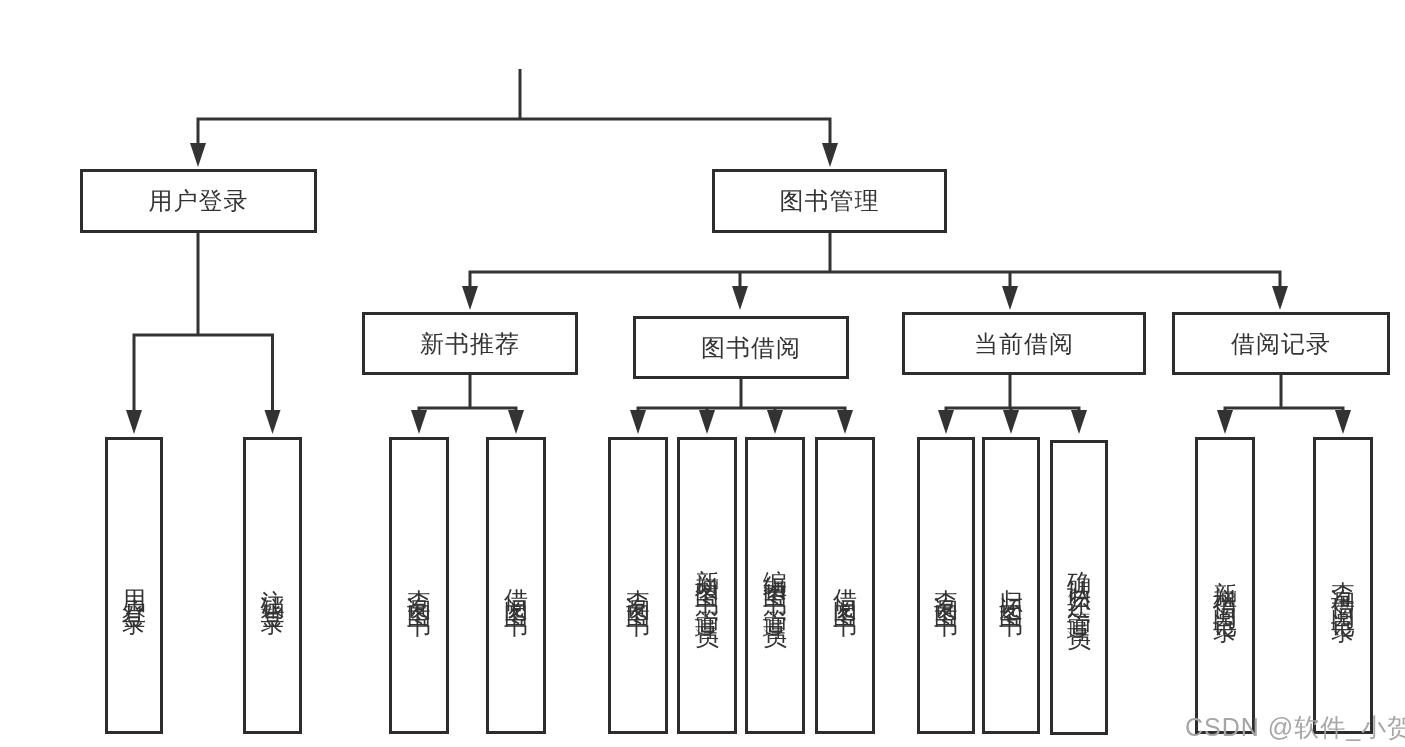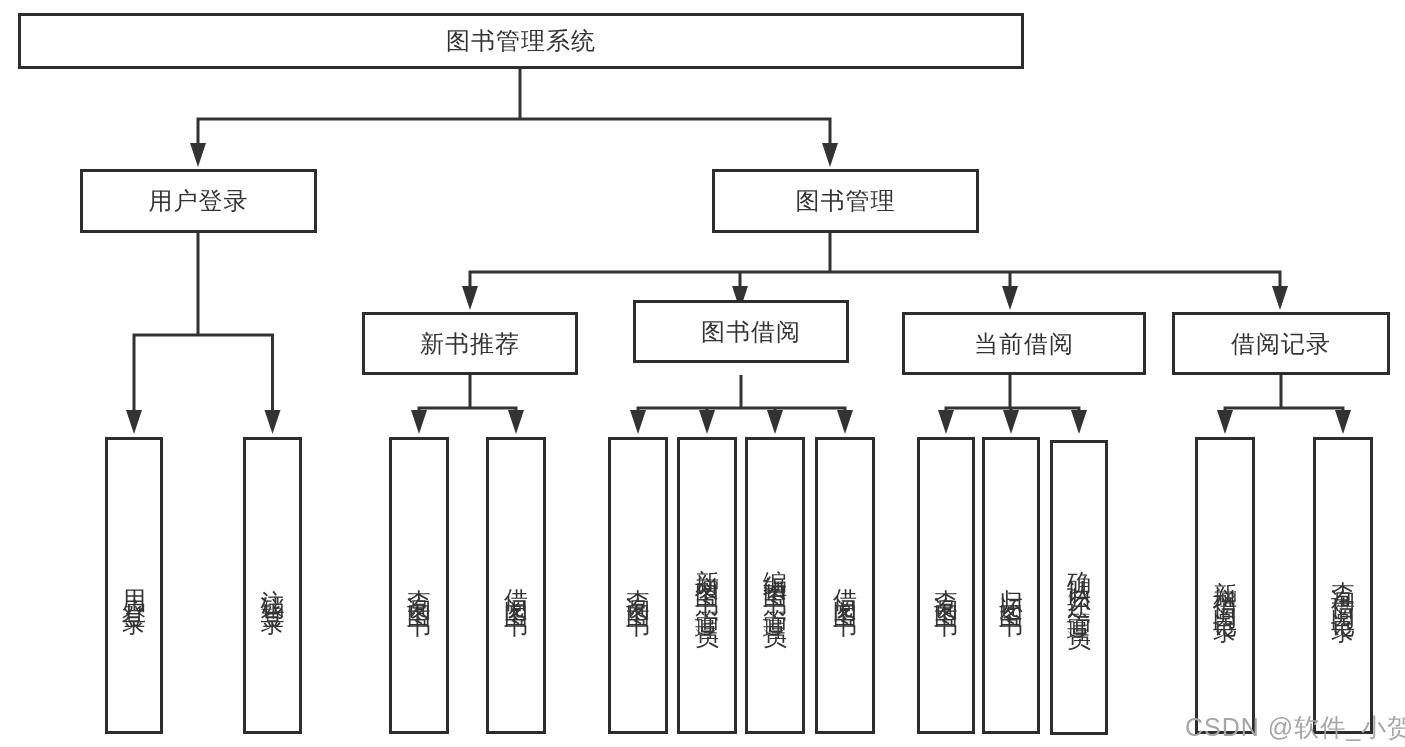--- a/index.html
+++ b/index.html
@@ -67,35 +67,32 @@
       <polygon points="767,410 783,410 775,434"></polygon>
       <polygon points="837,410 853,410 845,434"></polygon>
       <polygon points="938,410 954,410 946,434"></polygon>
       <polygon points="1003,410 1019,410 1011,434"></polygon>
       <polygon points="1071,410 1087,410 1079,434"></polygon>
       <polygon points="1217,410 1233,410 1225,434"></polygon>
       <polygon points="1335,410 1351,410 1343,434"></polygon>
     </g>
   </svg>
 
-  <div class="node hnode" style="left:18px;top:13px;width:1006px;height:56px;">
-    <span>图书管理系统</span>
-  </div>
 
   <div class="node hnode" style="left:80px;top:169px;width:237px;height:64px;">
     <span>用户登录</span>
   </div>
-  <div class="node hnode" style="left:712px;top:169px;width:267px;height:64px;">
+  <div class="node hnode" style="left:712px;top:169px;width:235px;height:64px;">
     <span>图书管理</span>
   </div>
 
   <div class="node hnode" style="left:362px;top:312px;width:216px;height:63px;">
     <span>新书推荐</span>
   </div>
-  <div class="node hnode" style="left:633px;top:300px;width:216px;height:63px;padding-left:20px;">
+  <div class="node hnode" style="left:633px;top:316px;width:216px;height:63px;padding-left:20px;">
     <span>图书借阅</span>
   </div>
   <div class="node hnode" style="left:902px;top:312px;width:244px;height:63px;">
     <span>当前借阅</span>
   </div>
   <div class="node hnode" style="left:1172px;top:312px;width:218px;height:63px;">
     <span>借阅记录</span>
   </div>
 
   <div class="node vnode" style="left:105px;top:437px;width:58px;height:297px;">

